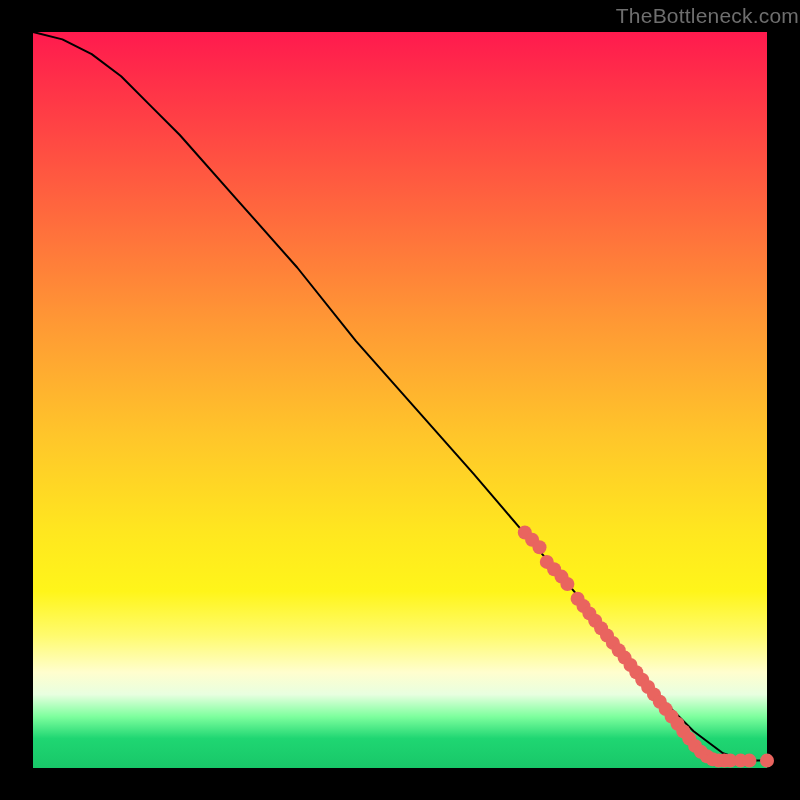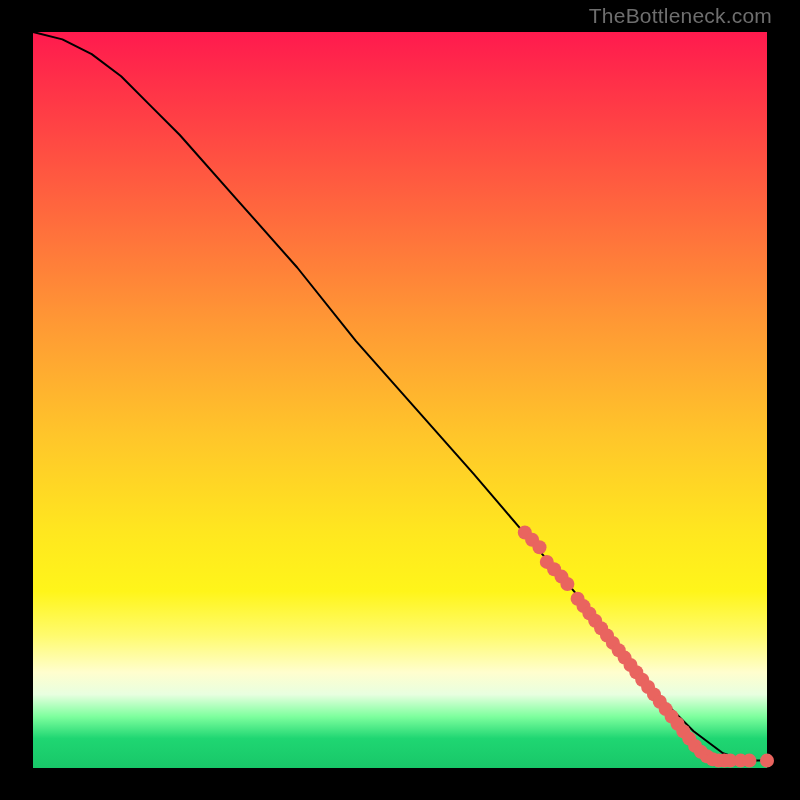--- a/index.html
+++ b/index.html
@@ -13,21 +13,21 @@
   }
   .stage {
     position: relative;
     width: 800px;
     height: 800px;
     background: #000;
   }
   .watermark {
     position: absolute;
     top: 4px;
-    right: 28px;
+    right: 1px;
     color: #6e6e6e;
     font-size: 21px;
     font-weight: 500;
     letter-spacing: 0.2px;
     z-index: 5;
   }
   .plot-area {
     position: absolute;
     left: 33px;
     top: 32px;

